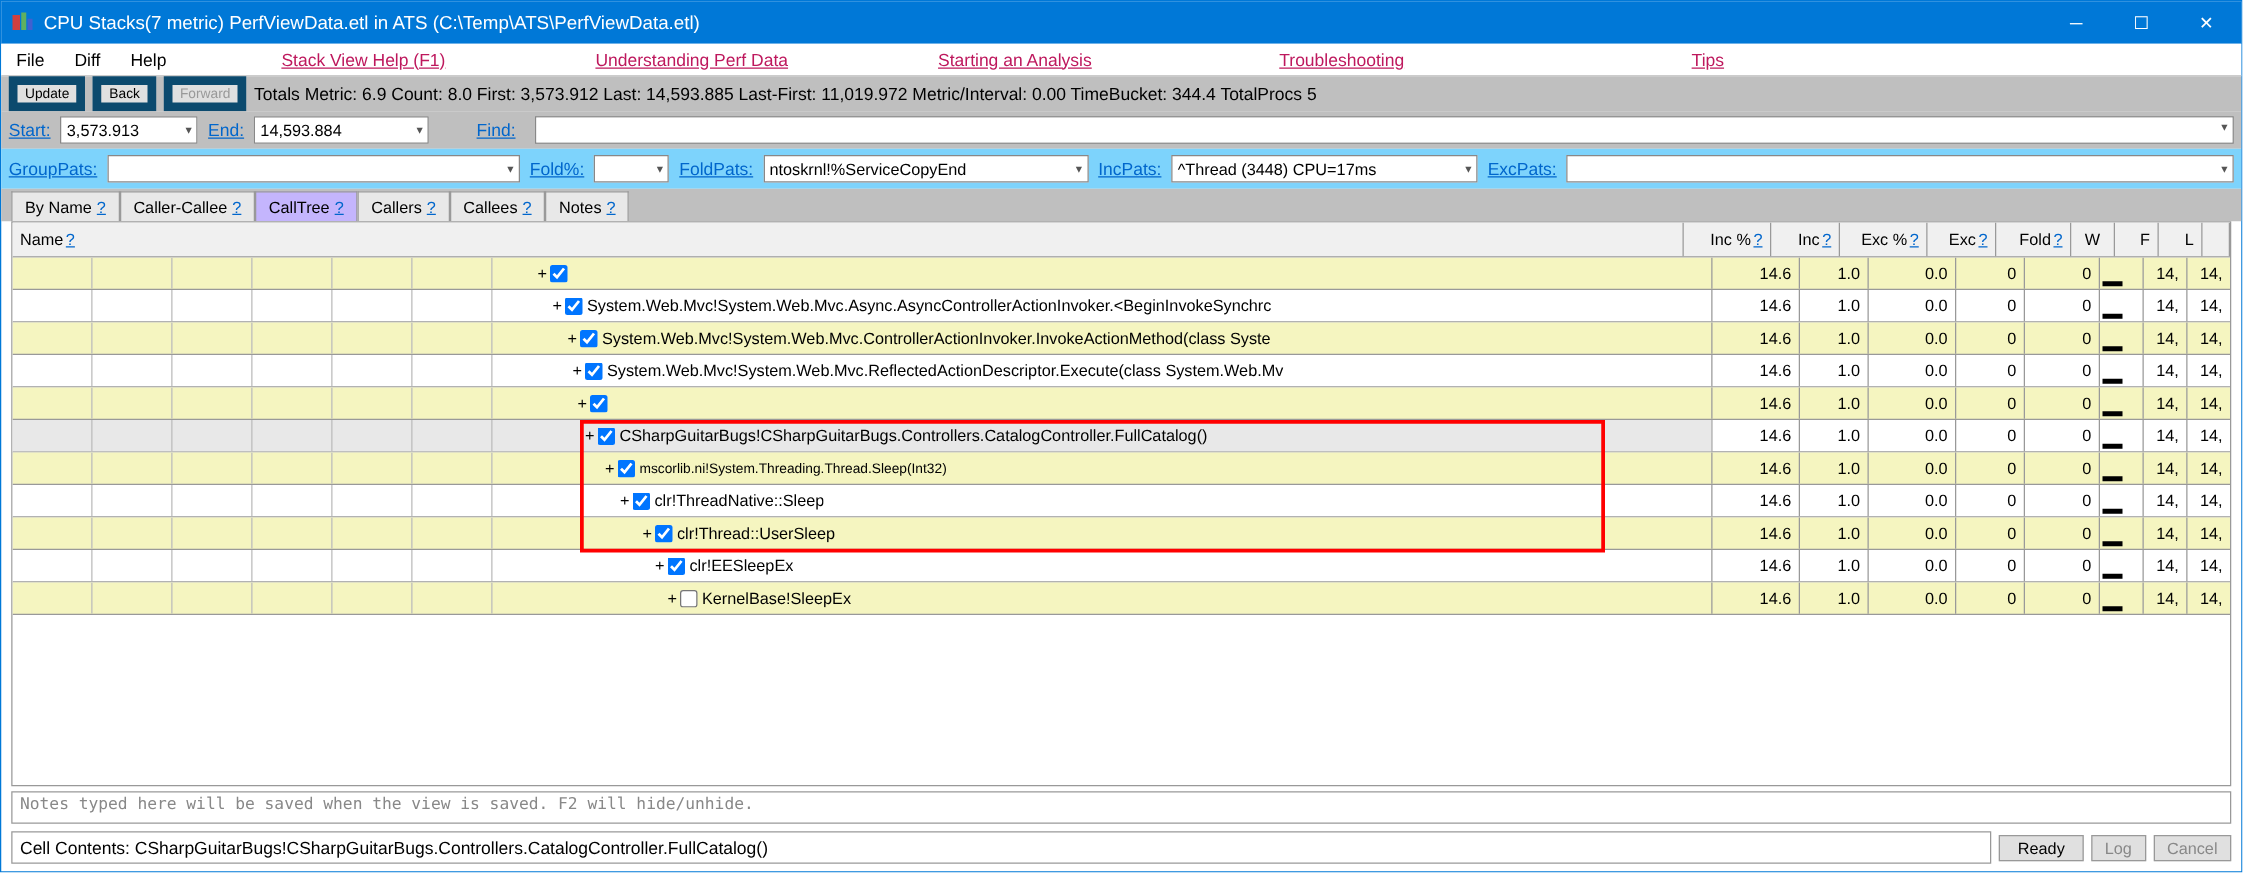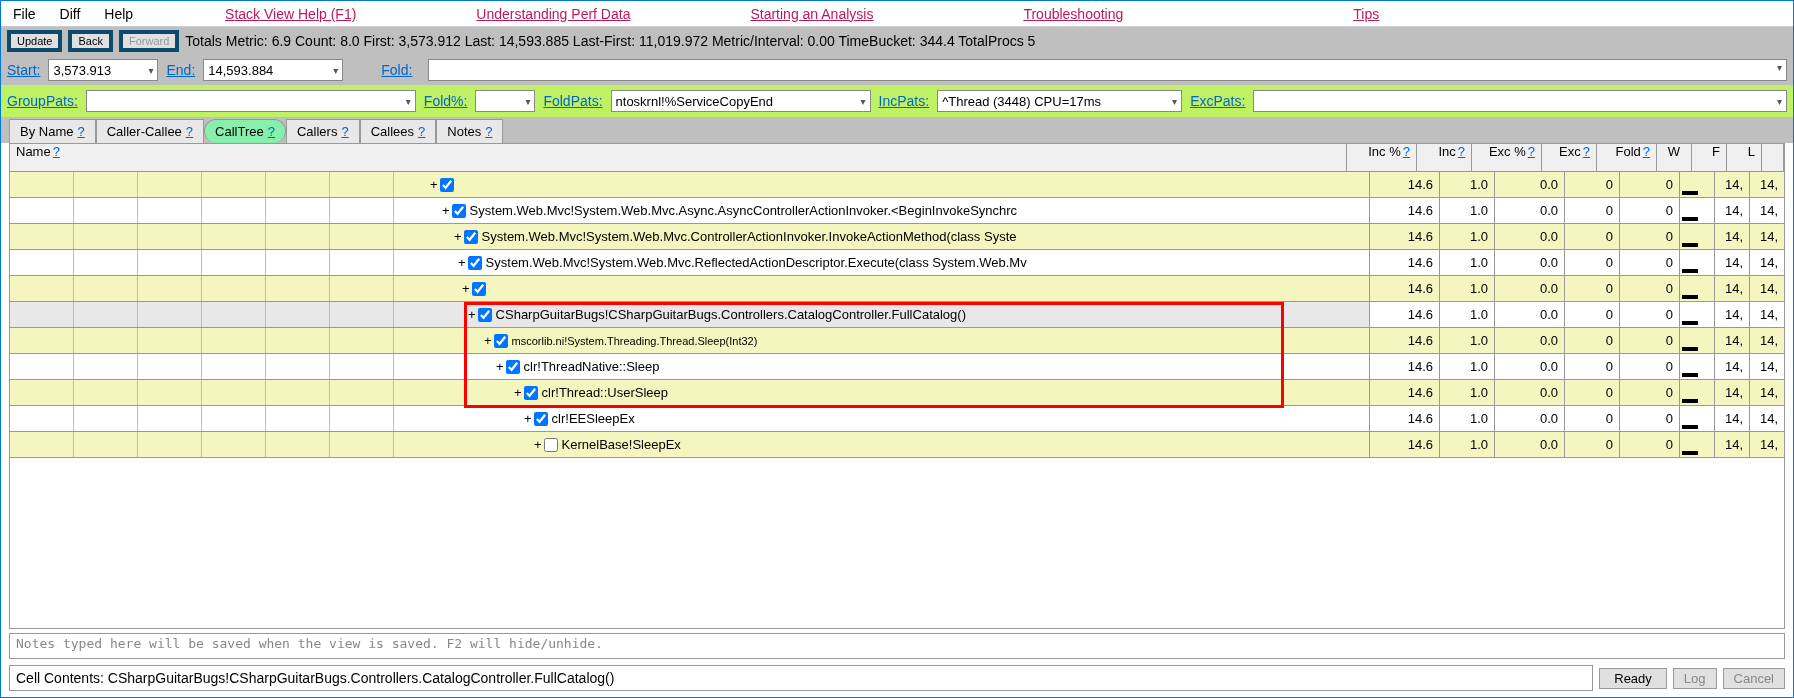--- a/index.html
+++ b/index.html
@@ -7,37 +7,37 @@
 .window { width: 1794px; height: 698px; display: flex; flex-direction: column; border: 1px solid #0078d7; }
 .titlebar { background: #0078d7; color: #fff; height: 34px; display: flex; align-items: center; padding: 0 8px; }
 .titlebar .icon-app { width: 18px; height: 18px; margin-right: 8px; display: inline-block; }
 .titlebar .title-text { flex: 1; font-size: 15px; }
 .titlebar .win-controls { display: flex; gap: 28px; margin-right: 8px; }
 .win-btn { width: 24px; height: 24px; display: flex; align-items: center; justify-content: center; cursor: pointer; color: #fff; font-size: 14px; }
 .menubar { background: #fff; height: 26px; display: flex; align-items: center; border-bottom: 1px solid #ccc; font-size: 14px; }
 .menubar .menu-item { padding: 0 12px; cursor: pointer; }
 .menubar .help-link { color: #be185d; text-decoration: underline; cursor: pointer; padding: 0 20px; }
 .toolbar1 { background: #bfbfbf; height: 28px; display: flex; align-items: center; padding: 0 6px; gap: 6px; font-size: 14px; }
-.tb-btn { background: #e0e0e0; border: 4px solid #0c4a6e; padding: 1px 6px; font-size: 11px; cursor: pointer; }
+.tb-btn { background: #e0e0e0; border: 7px solid #0c4a6e; padding: 1px 6px; font-size: 11px; cursor: pointer; }
 .tb-btn.disabled { color: #999; }
 .totals-text { color: #000; }
 .toolbar2 { background: #bfbfbf; height: 30px; display: flex; align-items: center; padding: 0 6px; gap: 8px; font-size: 14px; }
 .field-label { color: #0066cc; text-decoration: underline; cursor: pointer; }
 .combo { background: #fff; border: 1px solid #888; height: 22px; display: flex; align-items: center; padding: 0 4px; }
 .combo input { border: none; outline: none; font-size: 13px; width: 100%; }
 .combo .arrow { color: #555; font-size: 10px; margin-left: 4px; cursor: pointer; }
 .find-input { flex: 1; background: #fff; border: 1px solid #888; height: 22px; margin-left: 8px; }
-.toolbar3 { background: #bef264; height: 32px; display: flex; align-items: center; padding: 0 6px; gap: 8px; font-size: 14px; justify-content: space-between; }
+.toolbar3 { background: #7dd3fc; height: 32px; display: flex; align-items: center; padding: 0 6px; gap: 8px; font-size: 14px; justify-content: space-between; }
 .tabs { display: flex; background: #bfbfbf; padding: 2px 8px 0 8px; gap: 0; }
 .tab { background: #e8e8e8; border: 1px solid #999; border-bottom: none; padding: 4px 10px; font-size: 13px; cursor: pointer; display: flex; align-items: center; gap: 4px; }
-.tab.active { background: #86efac; border-radius: 12px; }
+.tab.active { background: #c4b5fd; }
 .tab .q { color: #0066cc; text-decoration: underline; }
 .grid-wrap { flex: 1; display: flex; flex-direction: column; background: #fff; border: 1px solid #999; margin: 0 8px; overflow: hidden; }
 .grid-header { display: flex; border-bottom: 1px solid #999; background: #f0f0f0; height: 28px; }
-.col { border-right: 1px solid #999; display: flex; align-items: flex-start; padding: 0 6px; font-size: 13px; overflow: hidden; white-space: nowrap; }
+.col { border-right: 1px solid #999; display: flex; align-items: center; padding: 0 6px; font-size: 13px; overflow: hidden; white-space: nowrap; }
 .col-name { flex: 1; min-width: 0; }
 .col-incpct { width: 70px; justify-content: flex-end; }
 .col-inc { width: 55px; justify-content: flex-end; }
 .col-excpct { width: 70px; justify-content: flex-end; }
 .col-exc { width: 55px; justify-content: flex-end; }
 .col-fold { width: 60px; justify-content: flex-end; }
 .col-w { width: 35px; justify-content: center; }
 .col-f { width: 35px; justify-content: flex-end; }
 .col-l { width: 35px; justify-content: flex-end; }
 .col-scroll { width: 22px; }
@@ -60,20 +60,35 @@
 .statusbar { display: flex; align-items: center; margin: 2px 8px 6px 8px; gap: 6px; }
 .cell-contents { flex: 1; border: 1px solid #999; background: #fff; height: 26px; display: flex; align-items: center; padding: 0 6px; font-size: 14px; }
 .status-ready { background: #e0e0e0; border: 1px solid #999; padding: 2px 14px; font-size: 13px; }
 .status-btn { background: #e0e0e0; border: 1px solid #999; padding: 2px 10px; font-size: 13px; color: #888; }
 </style>
 </head>
 <body>
 
 <div class="window">
 
+  <div class="titlebar">
+    <span class="icon-app">
+      <svg viewBox="0 0 18 18">
+          <rect x="1" y="3" width="6" height="12" fill="#d04040"></rect>
+          <rect x="8" y="1" width="4" height="14" fill="#60b060"></rect>
+          <rect x="13" y="6" width="4" height="9" fill="#4060d0"></rect>
+        </svg>
+    </span>
+    <span class="title-text">CPU Stacks(7 metric) PerfViewData.etl in ATS (C:\Temp\ATS\PerfViewData.etl)</span>
+    <div class="win-controls">
+      <div class="win-btn">─</div>
+      <div class="win-btn">☐</div>
+      <div class="win-btn">✕</div>
+    </div>
+  </div>
 
   <div class="menubar">
     <span class="menu-item">File</span>
     <span class="menu-item">Diff</span>
     <span class="menu-item">Help</span>
     <span class="help-link" style="margin-left:60px">Stack View Help (F1)</span>
     <span class="help-link" style="margin-left:80px">Understanding Perf Data</span>
     <span class="help-link" style="margin-left:80px">Starting an Analysis</span>
     <span class="help-link" style="margin-left:110px">Troubleshooting</span>
     <span class="help-link" style="margin-left:190px">Tips</span>
@@ -90,21 +105,21 @@
     <span class="field-label">Start:</span>
     <div class="combo" style="width:110px">
       <input value="3,573.913" style="">
       <span class="arrow">▾</span>
     </div>
     <span class="field-label">End:</span>
     <div class="combo" style="width:140px">
       <input value="14,593.884" style="">
       <span class="arrow">▾</span>
     </div>
-    <span class="field-label" style="margin-left:30px">Fold:</span>
+    <span class="field-label" style="margin-left:30px">Find:</span>
     <div class="find-input">
       <input style="width: 100%; height: 100%; border: none; outline: none; padding: 0px 4px;">
       <span style="position:relative;float:right;margin-top:-18px;margin-right:4px;font-size:10px;color:#555">▾</span>
     </div>
   </div>
 
   <div class="toolbar3">
     <span class="field-label">GroupPats:</span>
     <div class="combo" style="width:330px">
       <input style="">

